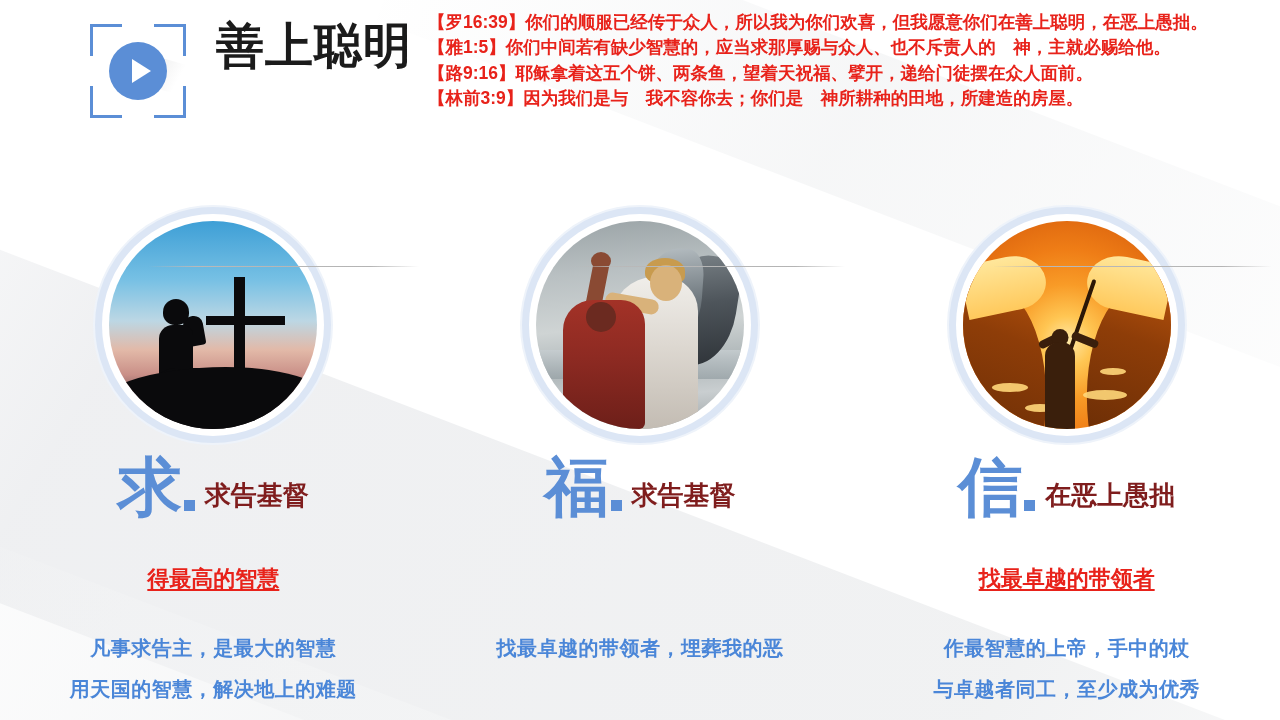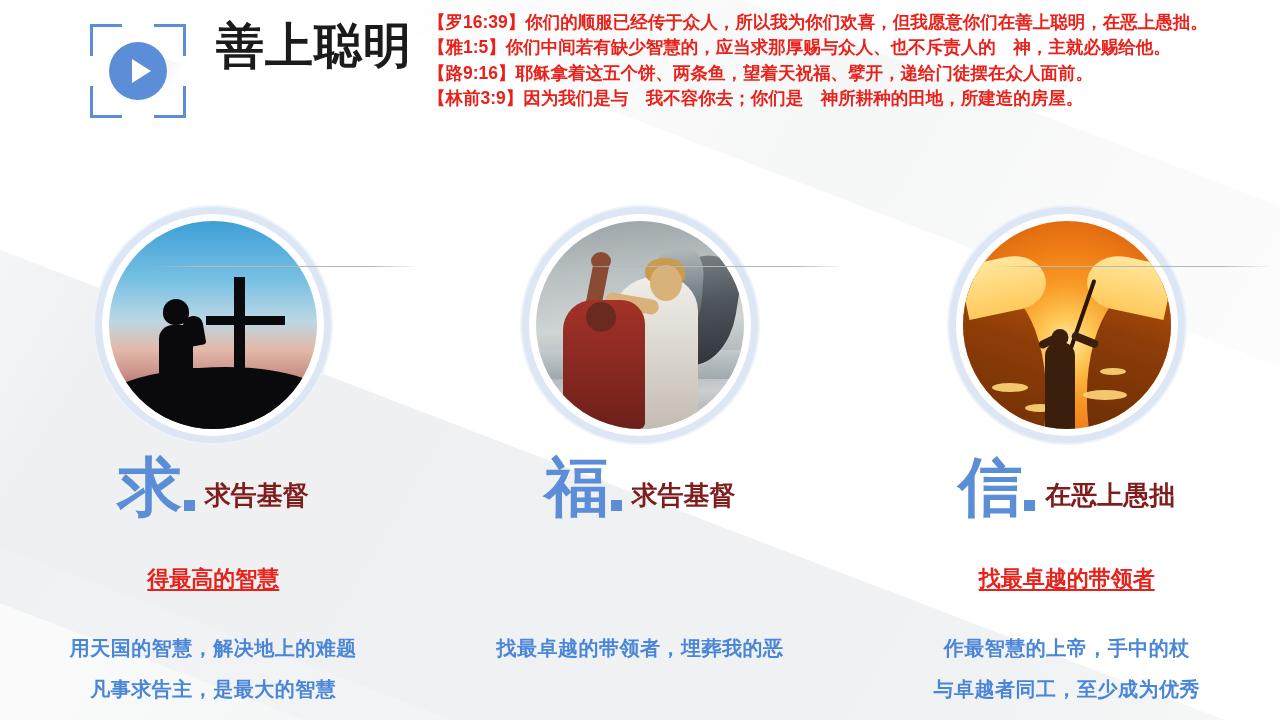--- a/index.html
+++ b/index.html
@@ -583,22 +583,22 @@
         </div>
       </div>
       <div class="rule" style="left:148px;"></div>
       <div class="head-row">
         <span class="big-char">求</span>
           <span class="dot"></span>
         <span class="head-sub">求告基督</span>
       </div>
       <div class="red-title">得最高的智慧</div>
       <div class="body-lines">
+        <div>凡事求告主，是最大的智慧</div>
         <div>用天国的智慧，解决地上的难题</div>
-        <div>凡事求告主，是最大的智慧</div>
       </div>
     </div>
 
     <div class="col">
       <div class="pic-wrap">
         <div class="pic">
           <div class="scene-angel">
             <span class="sea-band"></span>
             <span class="angel-wing-far"></span>
             <span class="angel-wing-near"></span>

